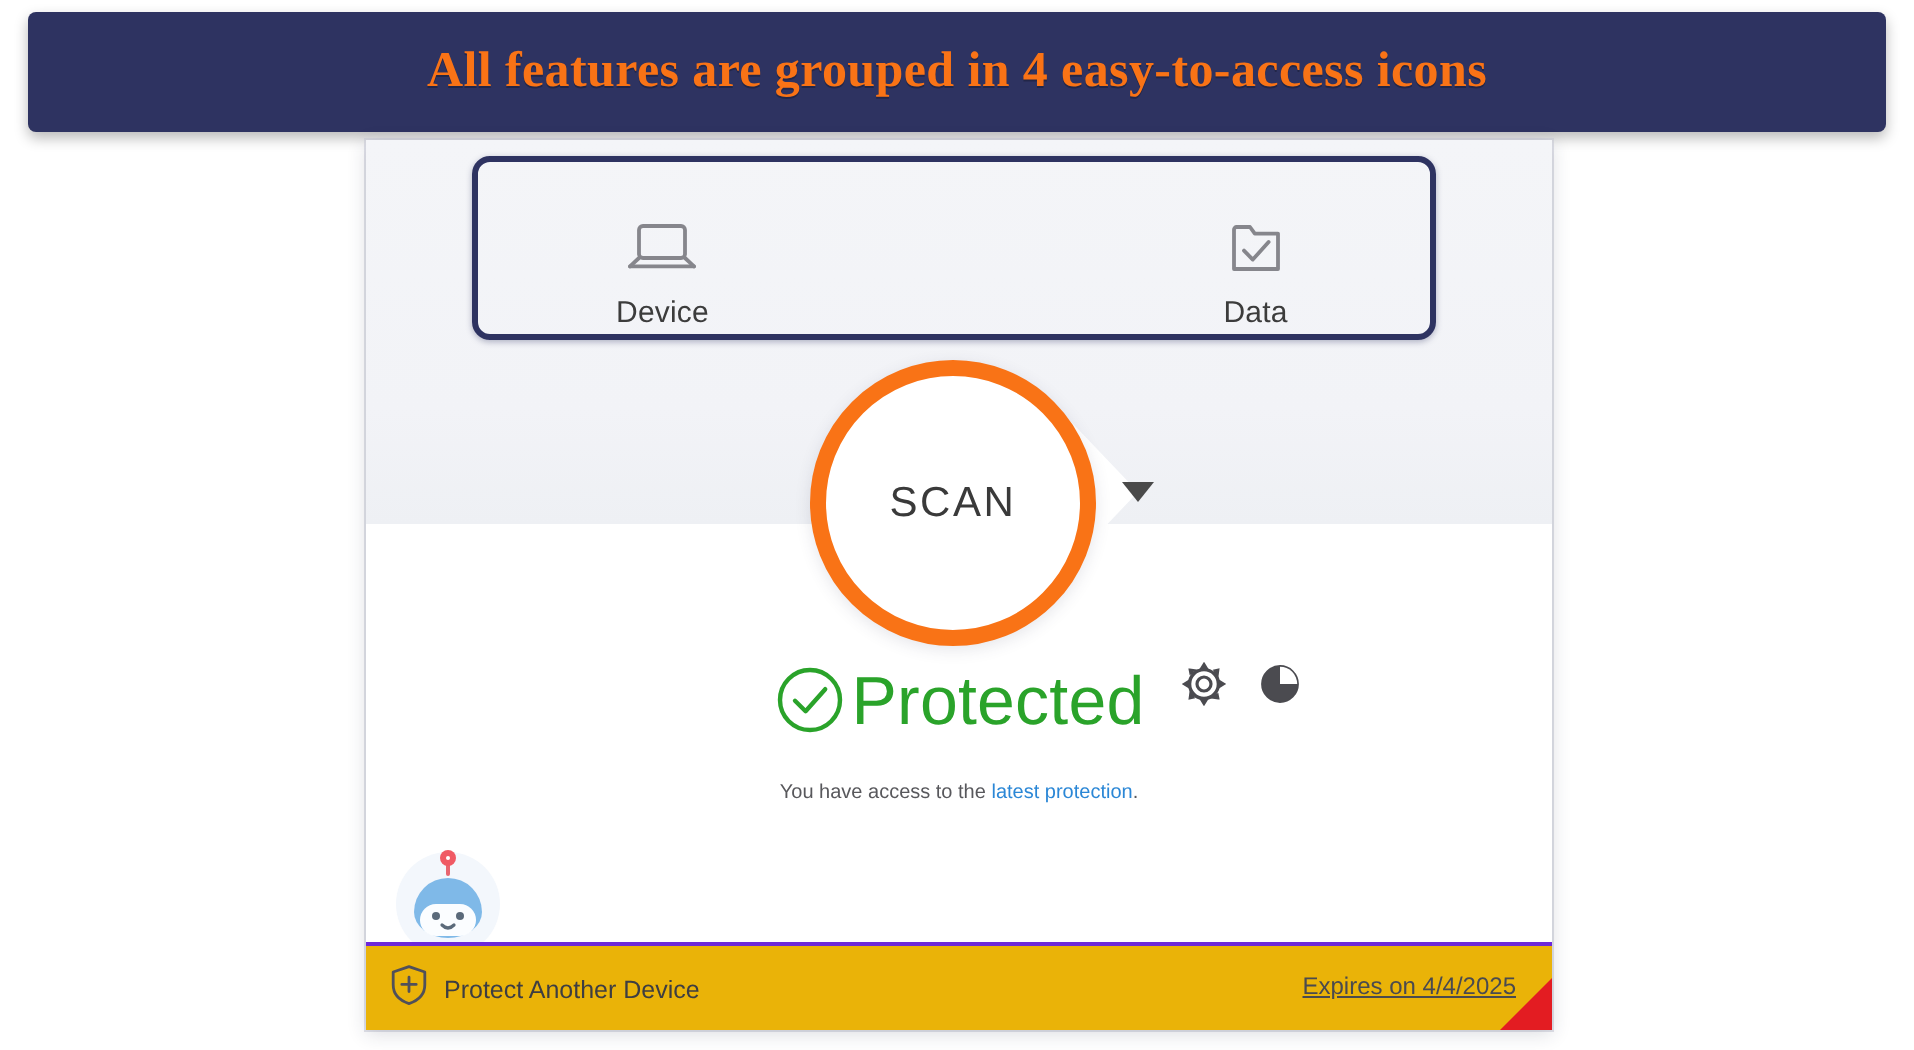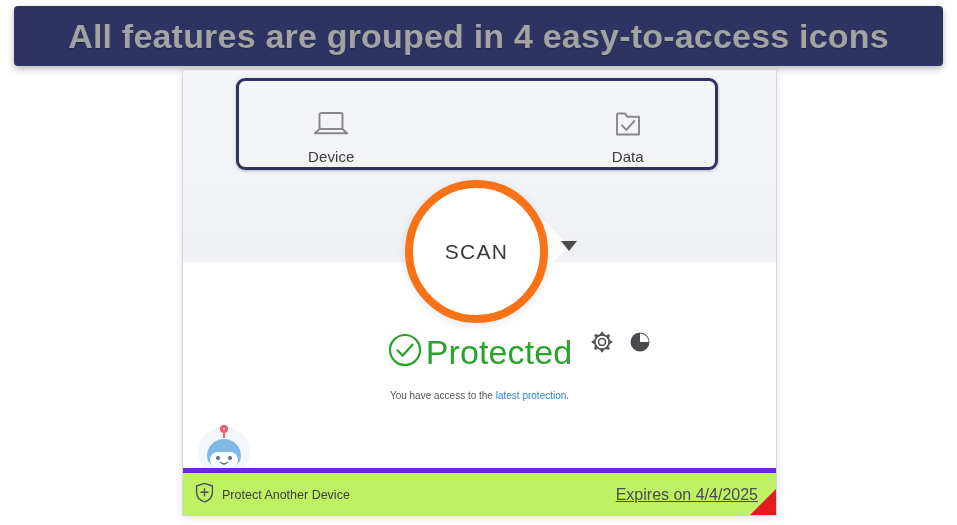--- a/index.html
+++ b/index.html
@@ -23,26 +23,27 @@
     width: 929px;
     height: 60px;
     background: #2e3361;
     border-radius: 4px;
     box-shadow: 0 3px 7px rgba(0,0,0,0.28);
     display: flex;
     align-items: center;
     justify-content: center;
   }
   #banner-text {
-    color: #a3a3a3;
-    font-size: 34px;
+    color: #f97316;
+    font-size: 25px;
     font-weight: bold;
     letter-spacing: 0.2px;
     white-space: nowrap;
     text-shadow: 0 1px 0 rgba(0,0,0,0.25);
+    font-family: Liberation Serif, serif;
   }
 
   
   #app-card {
     position: absolute;
     left: 183px;
     top: 70px;
     width: 593px;
     height: 445px;
     background: #ffffff;
@@ -173,21 +174,20 @@
   
   #status-block {
     position: absolute;
     left: 0;
     top: 262px;
     width: 100%;
     text-align: center;
   }
   #status-row {
     display: flex;
-    align-items: center;
     justify-content: center;
     gap: 3px;
   }
   #status-text {
     font-size: 34px;
     color: #2aa32a;
     font-weight: normal;
     letter-spacing: 0.1px;
   }
   #status-sub {
@@ -209,40 +209,40 @@
     height: 62px;
   }
 
   
   #footer {
     position: absolute;
     left: 0;
     bottom: 0;
     width: 100%;
     height: 42px;
-    border-top: 5px solid #6d28d9;
-    background: #bef264;
+    border-top: 2px solid #6d28d9;
+    background: #eab308;
   }
   #protect-another {
     position: absolute;
     left: 12px;
     top: 9px;
     display: flex;
     align-items: center;
     gap: 8px;
   }
   #protect-label {
     font-size: 12.5px;
     color: #3d3d42;
   }
   #expires {
     position: absolute;
     right: 18px;
     top: 13px;
-    font-size: 16px;
+    font-size: 12px;
     color: #4a4a4f;
     text-decoration: underline;
   }
   #corner-flag {
     position: absolute;
     right: 0;
     bottom: 0;
     width: 0;
     height: 0;
     border-left: 26px solid transparent;

